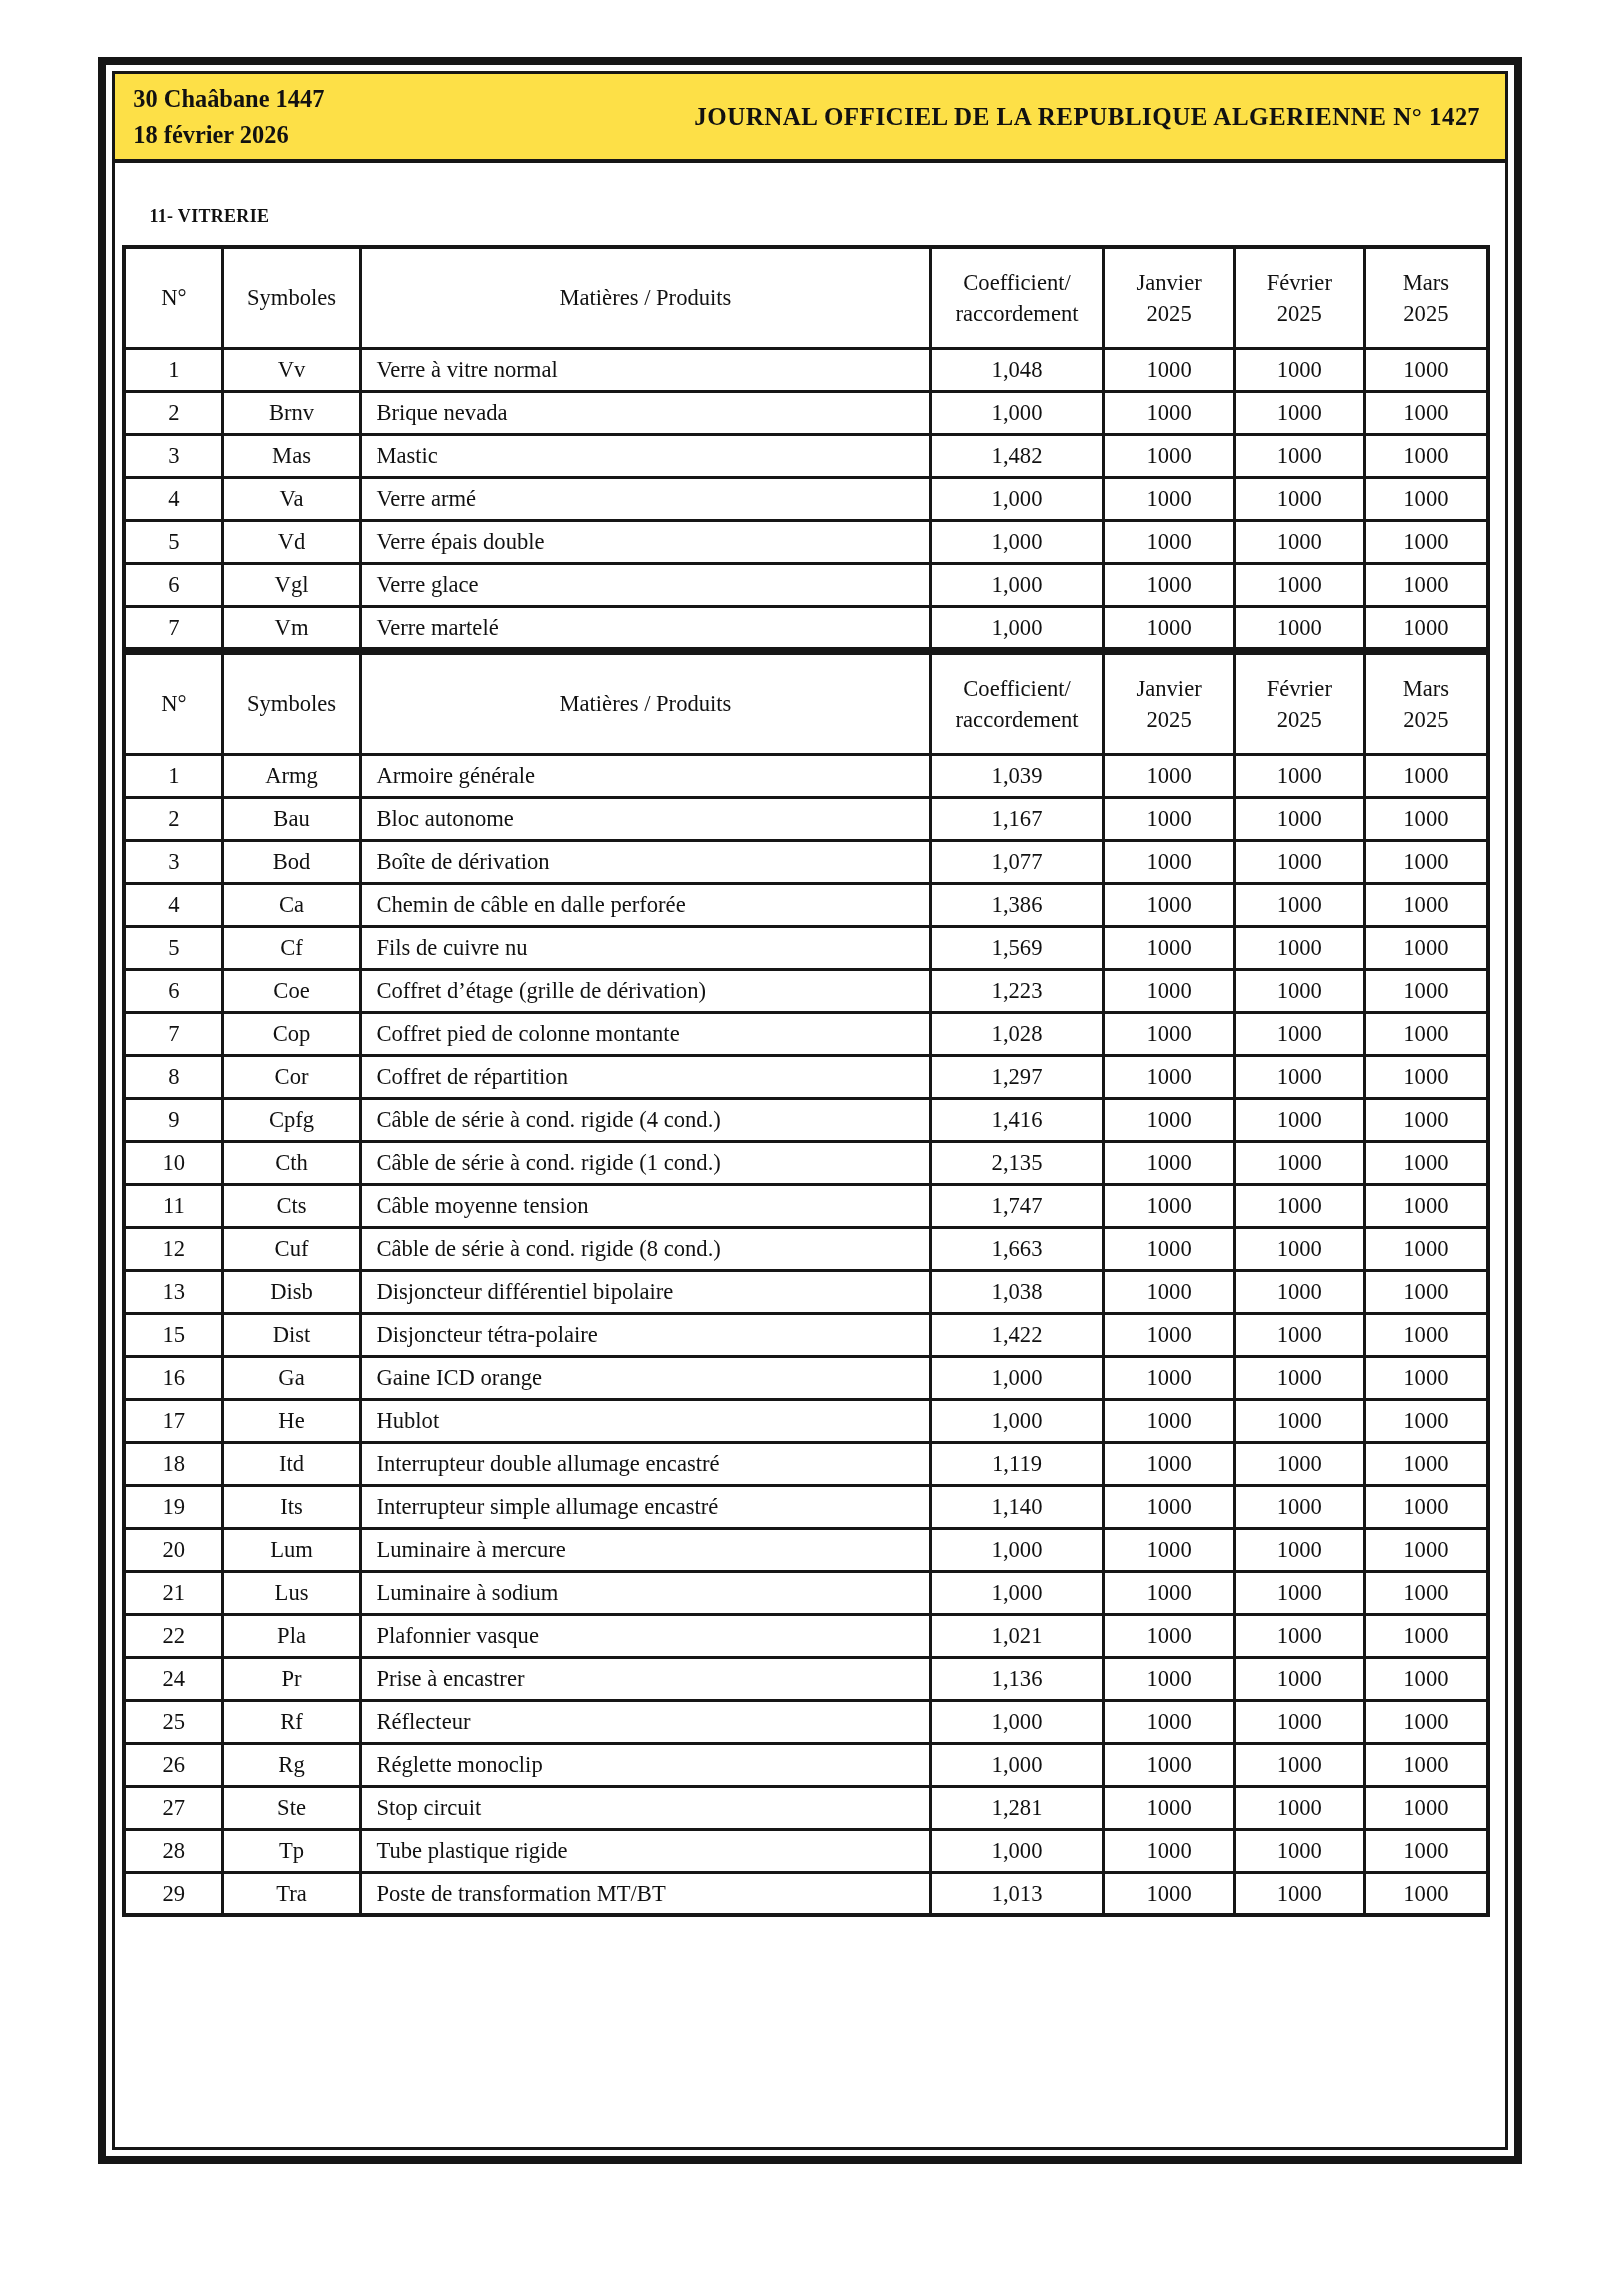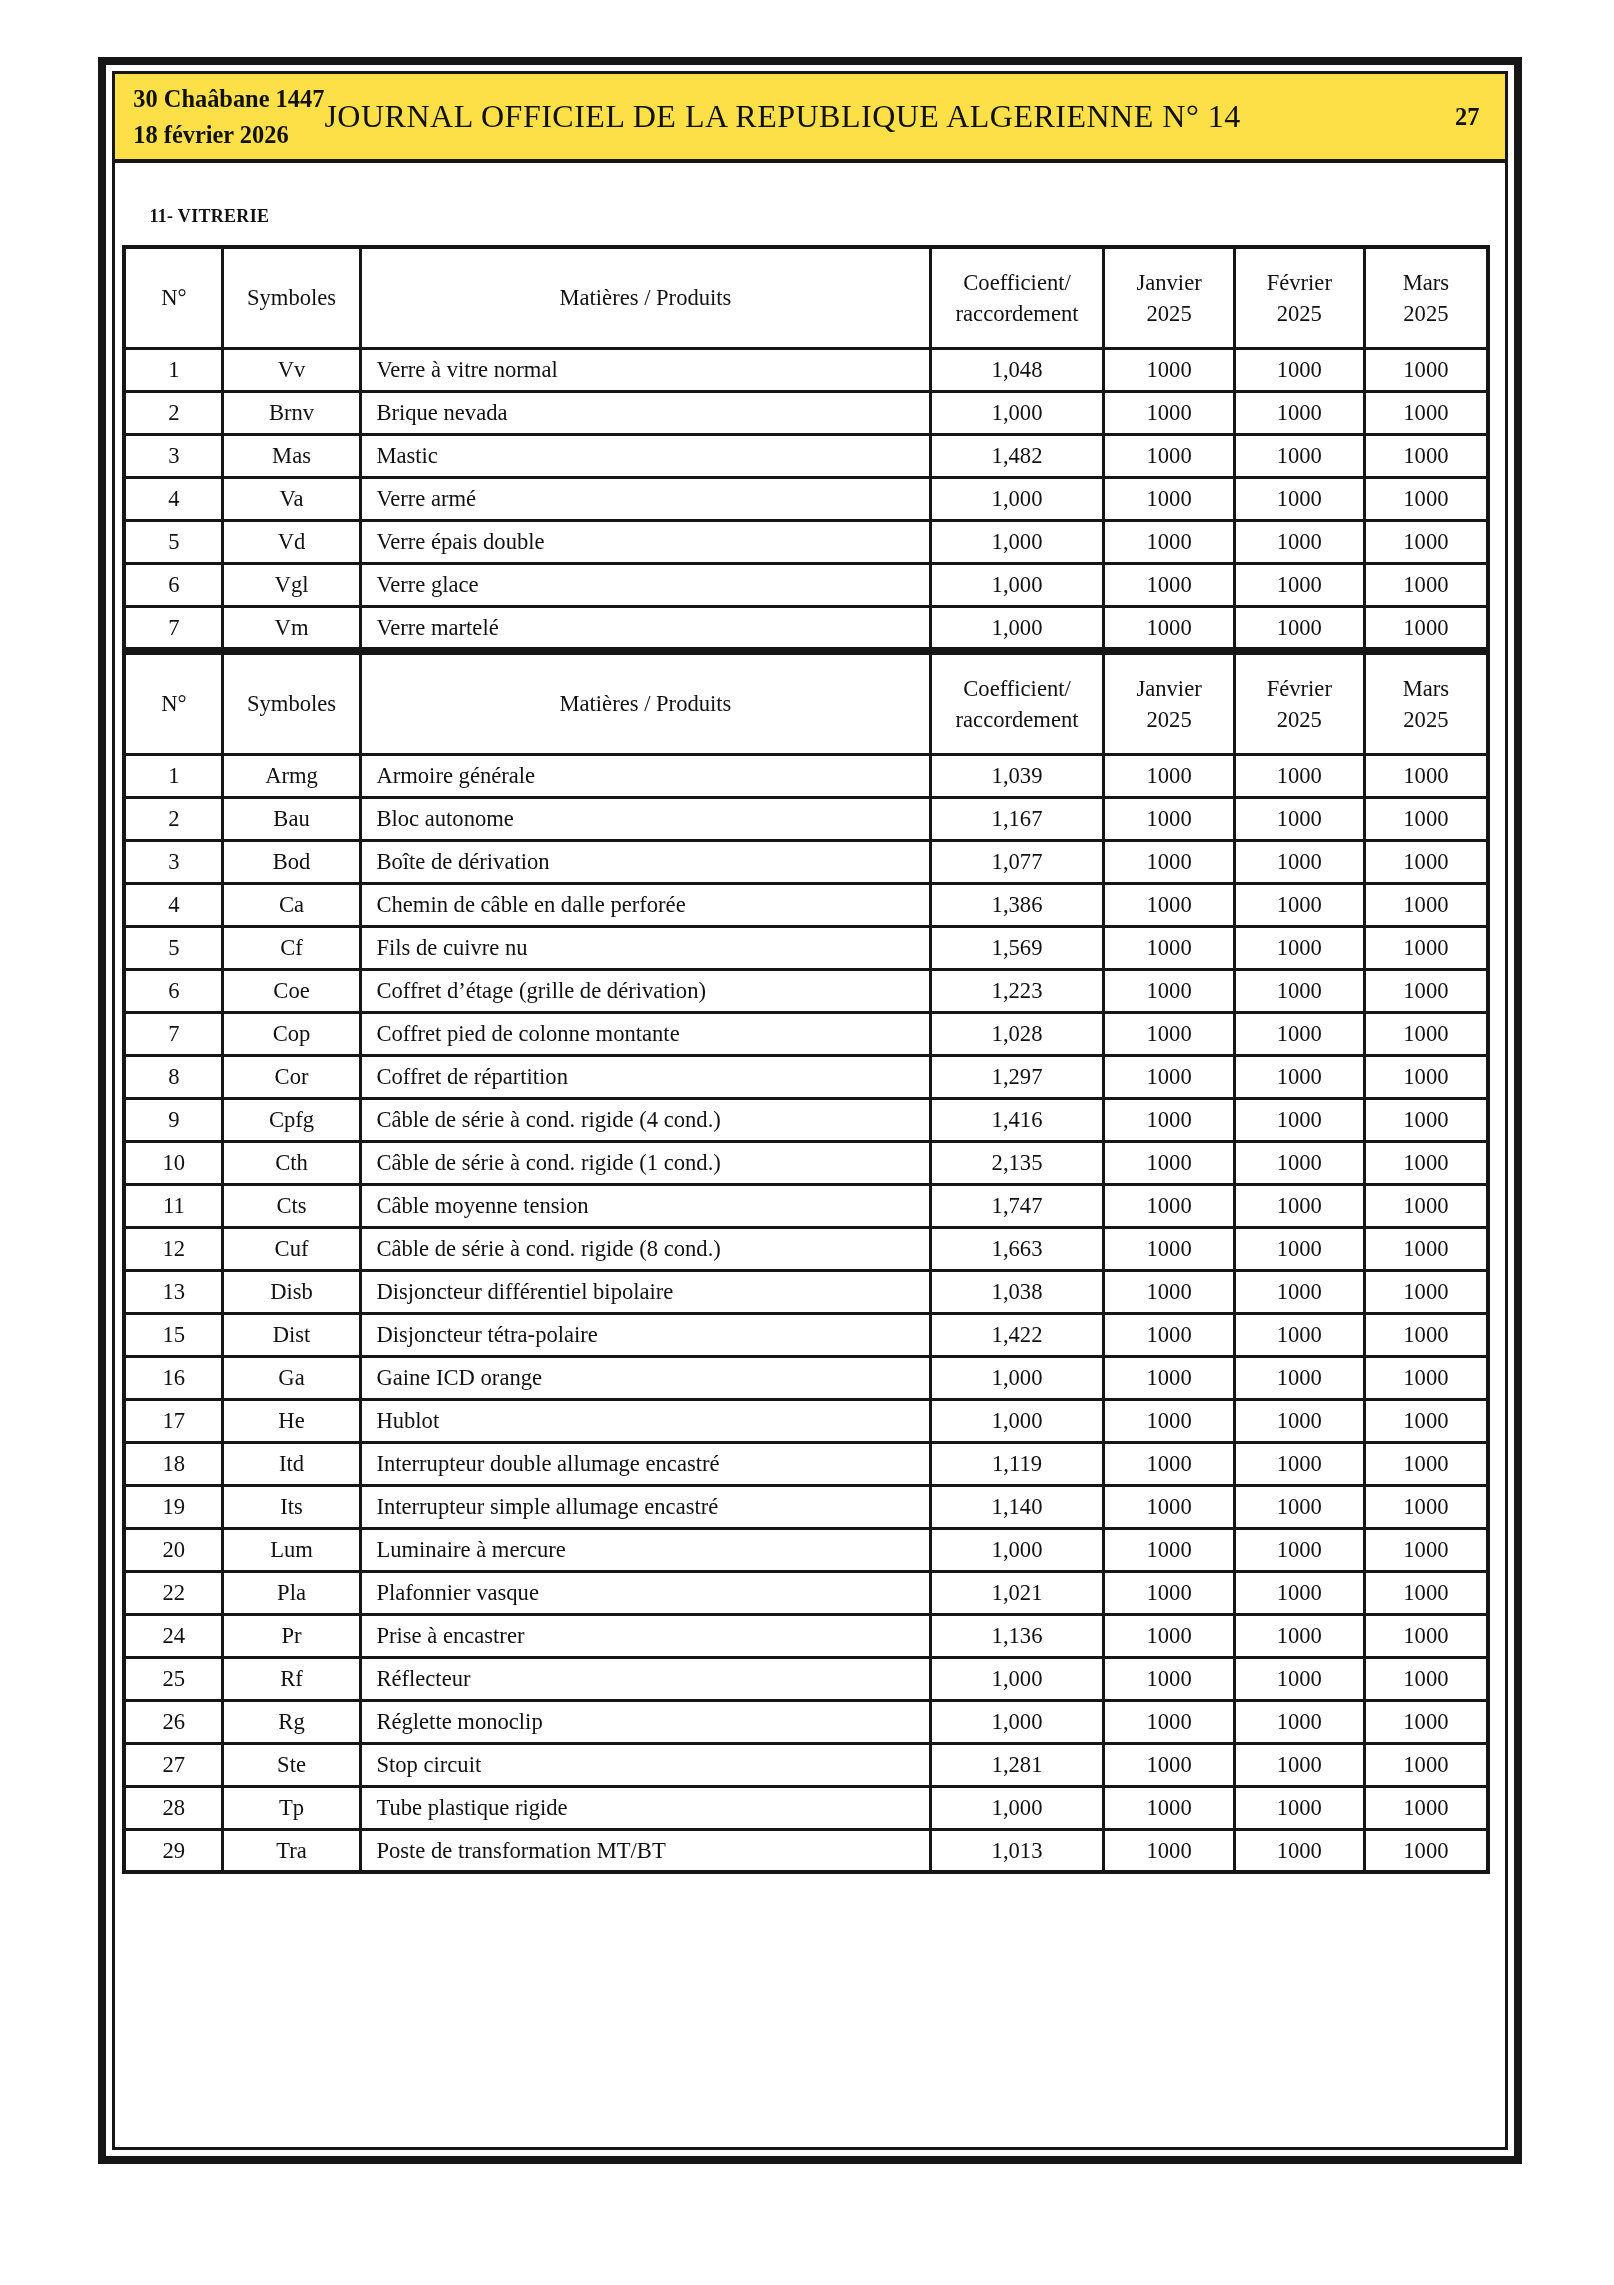--- a/index.html
+++ b/index.html
@@ -26,21 +26,21 @@
   }
   .band {
     background: #fde047;
     border-bottom: 4.5px solid #161616;
     display: flex; align-items: center;
     padding: 7.2px 16.3px 7.2px 18px;
     min-height: 80px;
     flex: 0 0 auto;
   }
   .band-left { font-weight: bold; font-size: 24.4px; line-height: 1.45; white-space: pre-line; }
-  .band-center { flex: 1; text-align: left; font-weight: normal; font-size: 32px; letter-spacing: 0.5px; }
+  .band-center { flex: 1; text-align: right; font-weight: bold; font-size: 25px; letter-spacing: 0.5px; }
   .band-right { font-weight: bold; font-size: 24.4px; padding: 0 9px 0 0; }
   .content {
     flex: 1;
     padding: 43px 14.5px 0 7.2px;
   }
   .section-title {
     font-size: 18px; font-weight: bold;
     margin: 0 0 18px 27px;
     letter-spacing: 0.3px;
   }
@@ -374,20 +374,29 @@
             <tr>
               <td>20</td>
               <td>Lum</td>
               <td class="product">Luminaire à mercure</td>
               <td>1,000</td>
               <td>1000</td>
               <td>1000</td>
               <td>1000</td>
             </tr>
             <tr>
+              <td>21</td>
+              <td>Lus</td>
+              <td class="product">Luminaire à sodium</td>
+              <td>1,000</td>
+              <td>1000</td>
+              <td>1000</td>
+              <td>1000</td>
+            </tr>
+            <tr>
               <td>22</td>
               <td>Pla</td>
               <td class="product">Plafonnier vasque</td>
               <td>1,021</td>
               <td>1000</td>
               <td>1000</td>
               <td>1000</td>
             </tr>
             <tr>
               <td>24</td>

